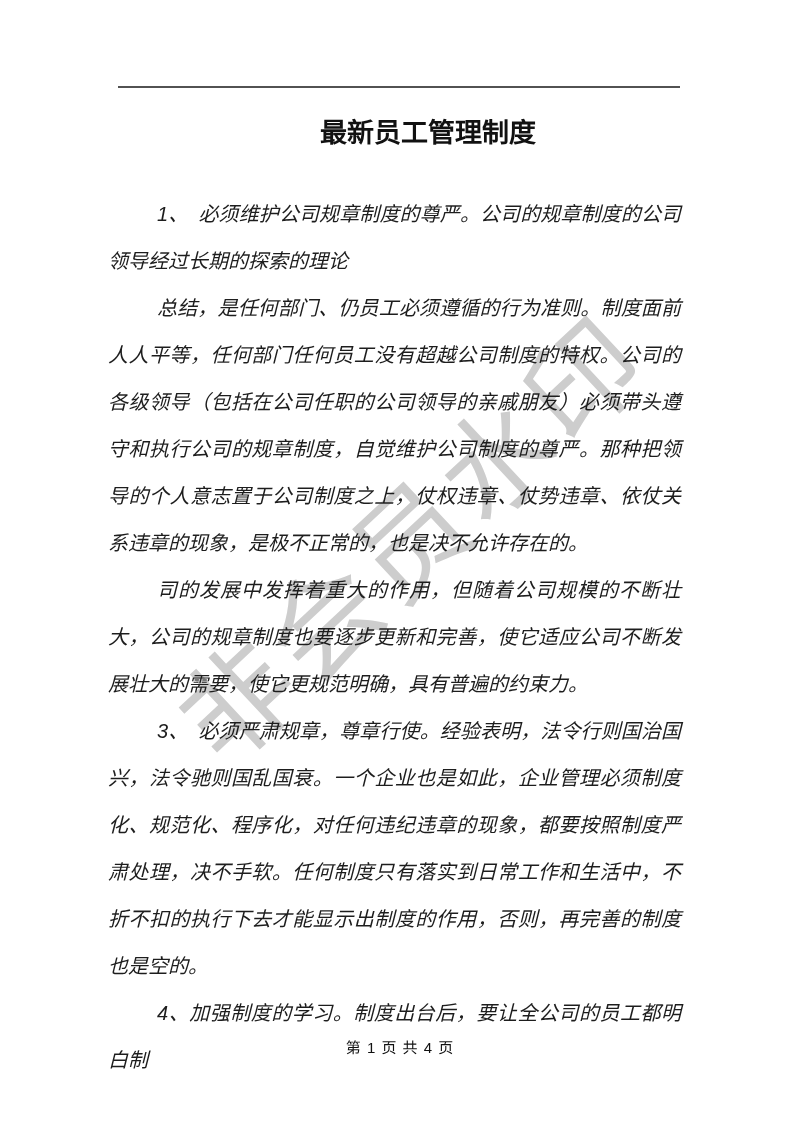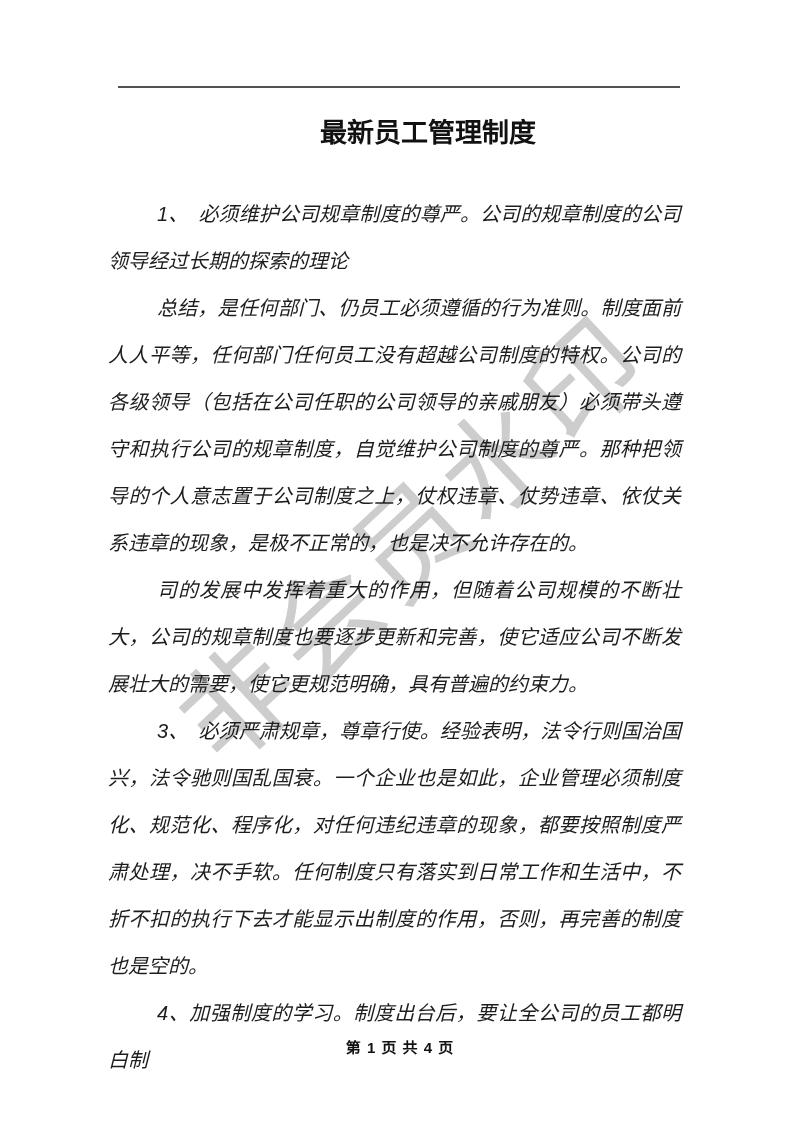--- a/index.html
+++ b/index.html
@@ -70,21 +70,21 @@
     text-indent: 49px;
     font-style: italic;
   }
   .page-footer {
     position: absolute;
     left: 0;
     top: 1036px;
     width: 100%;
     text-align: center;
     font-size: 15px;
-    font-weight: 700;
+    font-weight: 400;
     letter-spacing: 1px;
     color: #111111;
     z-index: 1;
   }
 </style>
 </head>
 <body>
 
 <div class="page">
 

